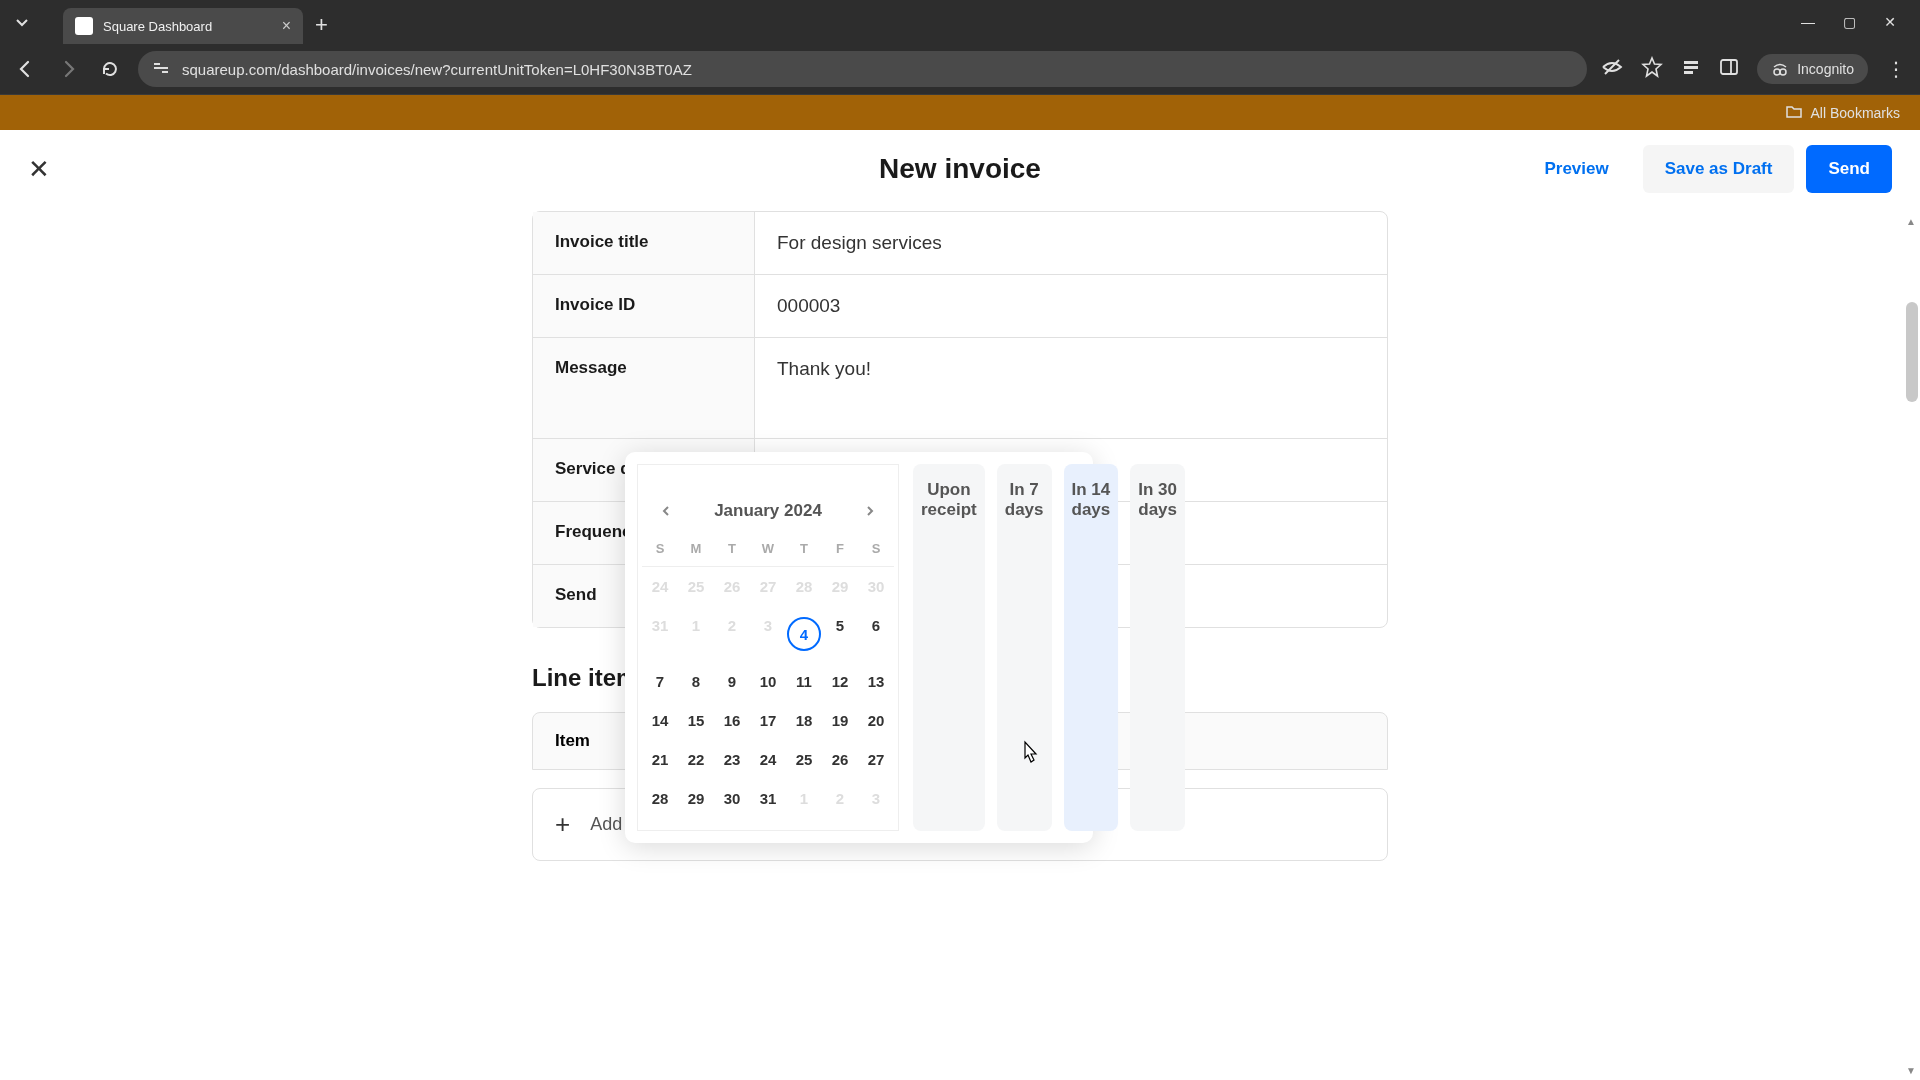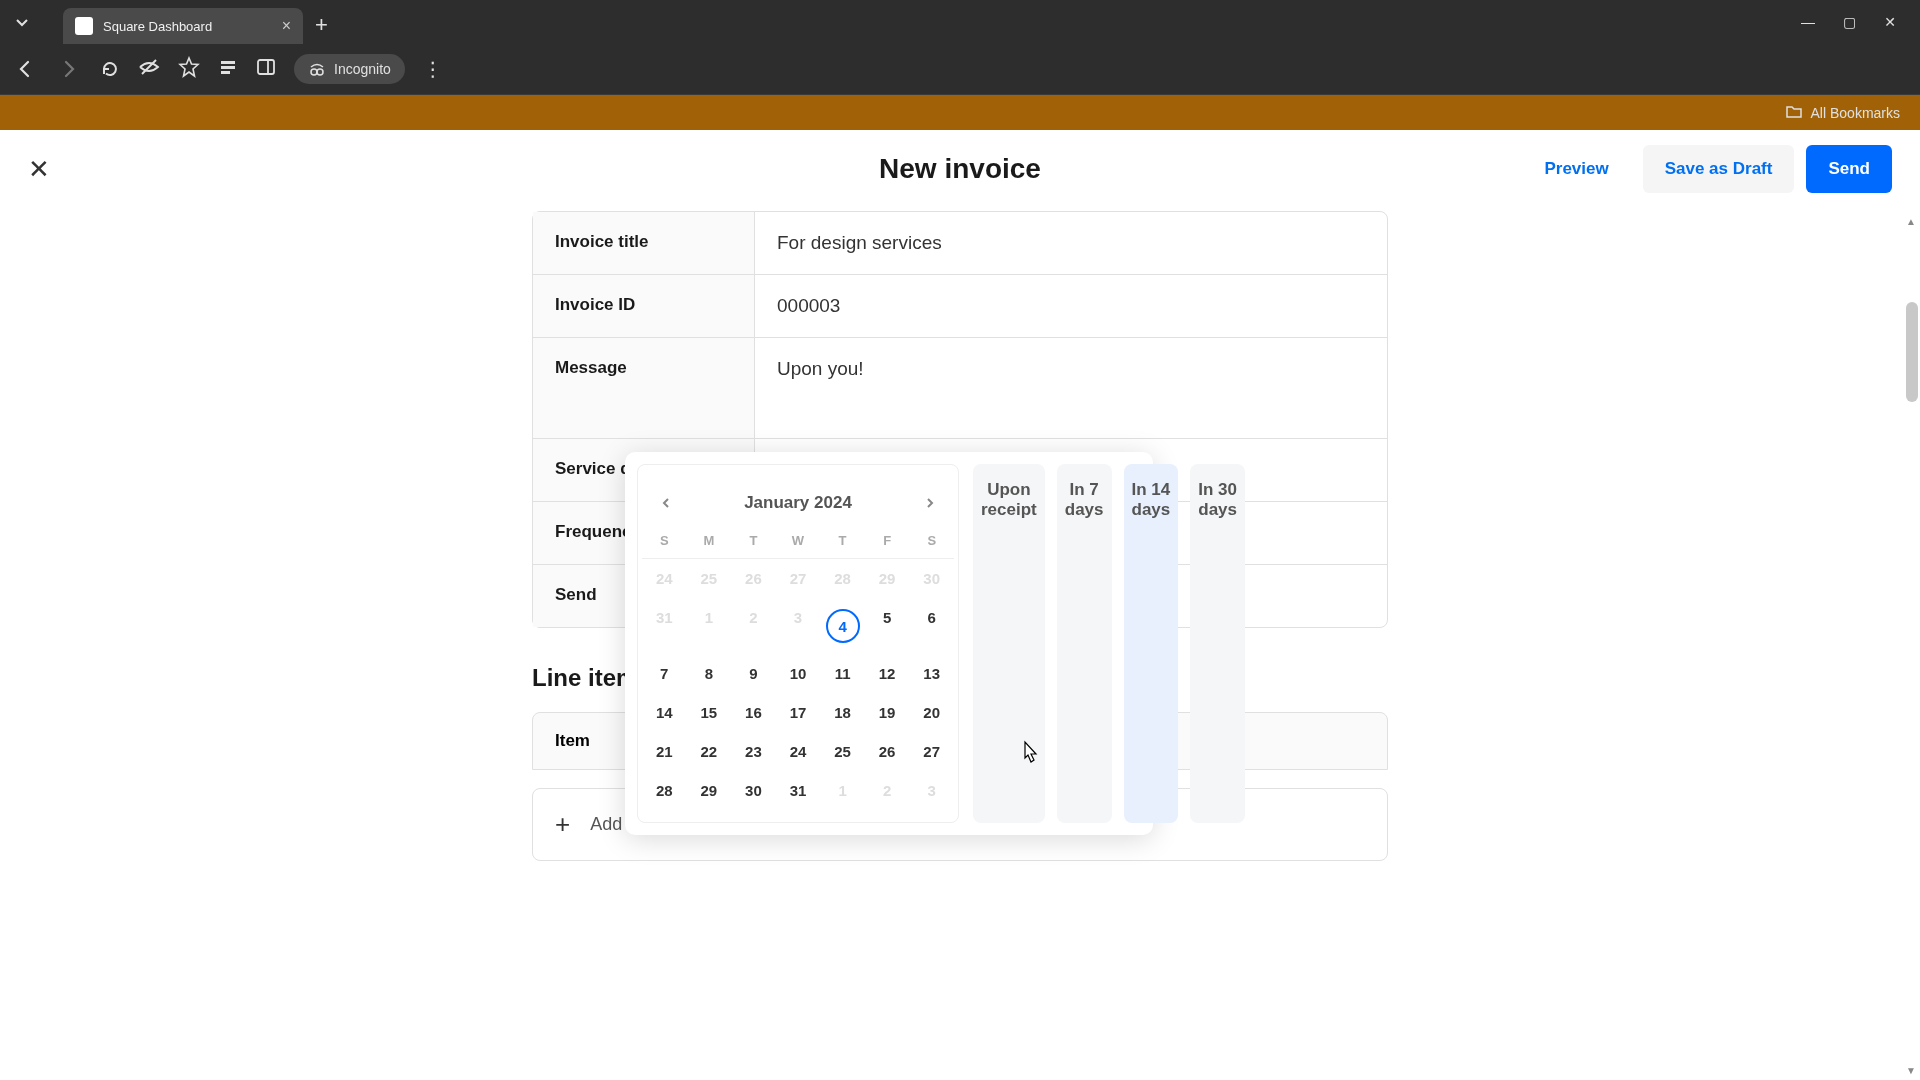--- a/index.html
+++ b/index.html
@@ -46,21 +46,21 @@
 .row-value.tall { min-height: 100px; }
 .row-value .link { color: #006aff; font-weight: 500; }
 
 .section-title { width: 856px; margin: 36px auto 20px; font-size: 24px; font-weight: 700; color: #1a1a1a; }
 .item-header { width: 856px; margin: 0 auto; border: 1px solid #e0e0e0; border-radius: 8px 8px 0 0; padding: 18px 22px; font-size: 17px; font-weight: 600; background: #fafafa; }
 .add-item { width: 856px; margin: 18px auto 40px; border: 1px solid #e0e0e0; border-radius: 8px; padding: 20px 22px; display: flex; align-items: center; gap: 20px; font-size: 18px; color: #555; cursor: pointer; }
 .add-item .plus { font-size: 26px; color: #333; font-weight: 300; }
 
 
 .datepicker { position: absolute; left: 625px; top: 322px; background: #fff; border-radius: 10px; box-shadow: 0 4px 28px rgba(0,0,0,0.15); display: flex; padding: 12px; z-index: 100; }
-.calendar { width: 322px; border: 1px solid #eee; border-radius: 8px; padding: 16px 4px 12px; }
+.calendar { width: 262px; border: 1px solid #eee; border-radius: 0; padding: 24px 4px 12px; }
 .cal-header { display: flex; align-items: center; justify-content: space-between; padding: 10px 12px; }
 .cal-header .month { font-size: 17px; font-weight: 700; color: #555; }
 .cal-nav { width: 24px; height: 24px; display: flex; align-items: center; justify-content: center; color: #888; cursor: pointer; }
 .cal-grid { display: grid; grid-template-columns: repeat(7, 1fr); text-align: center; }
 .cal-dow { font-size: 13px; color: #aaa; font-weight: 600; padding: 8px 0 10px; border-bottom: 1px solid #eee; }
 .cal-day { font-size: 15px; color: #333; padding: 11px 0; font-weight: 600; cursor: pointer; }
 .cal-day.muted { color: #ddd; cursor: default; }
 .cal-day.today { position: relative; }
 .cal-day.today span { display: inline-flex; width: 34px; height: 34px; border: 2px solid #006aff; border-radius: 50%; align-items: center; justify-content: center; color: #006aff; }
 .quick-opts { width: 182px; padding: 0 0 0 14px; display: flex; flex-direction: row; gap: 12px; }
@@ -107,20 +107,30 @@
       <svg width="20" height="20" viewBox="0 0 20 20">
           <path d="M8 3 L15 10 L8 17" stroke="#777" stroke-width="2.2" fill="none" stroke-linecap="round"></path>
         </svg>
     </div>
     <div class="nav-btn">
       <svg width="20" height="20" viewBox="0 0 20 20">
           <path d="M4 10 a6 6 0 1 1 2 4.5" stroke="#e0e0e0" stroke-width="2" fill="none"></path>
           <path d="M4 15 L4 10 L9 10" stroke="#e0e0e0" stroke-width="2" fill="none"></path>
         </svg>
     </div>
+    <div class="url-box">
+      <span>
+        <svg width="18" height="18" viewBox="0 0 18 18">
+            <rect x="2" y="4" width="6" height="2" fill="#e0e0e0"></rect>
+            <rect x="2" y="8" width="14" height="2" fill="#e0e0e0"></rect>
+            <rect x="10" y="12" width="6" height="2" fill="#e0e0e0"></rect>
+          </svg>
+      </span>
+      <span>squareup.com/dashboard/invoices/new?currentUnitToken=L0HF30N3BT0AZ</span>
+    </div>
     <div class="right-icons">
       <span>
         <svg width="22" height="22" viewBox="0 0 22 22">
             <path d="M2 11 Q11 3 20 11 Q11 19 2 11" stroke="#e0e0e0" stroke-width="1.8" fill="none"></path>
             <line x1="4" y1="18" x2="18" y2="4" stroke="#e0e0e0" stroke-width="2"></line>
           </svg>
       </span>
       <span>
         <svg width="22" height="22" viewBox="0 0 22 22">
             <path d="M11 2 L13.5 8 L20 8.5 L15 13 L16.5 20 L11 16 L5.5 20 L7 13 L2 8.5 L8.5 8 Z" stroke="#e0e0e0" stroke-width="1.6" fill="none"></path>
@@ -176,21 +186,21 @@
         <div class="form-row">
           <div class="row-label">Invoice title</div>
           <div class="row-value">For design services</div>
         </div>
         <div class="form-row">
           <div class="row-label">Invoice ID</div>
           <div class="row-value">000003</div>
         </div>
         <div class="form-row">
           <div class="row-label">Message</div>
-          <div class="row-value tall">Upon you!</div>
+          <div class="row-value tall">Thank you!</div>
         </div>
         <div class="form-row">
           <div class="row-label">Service date</div>
           <div class="row-value"><span class="link">None</span></div>
         </div>
         <div class="form-row">
           <div class="row-label">Frequency</div>
           <div class="row-value"><span class="link">One-time</span></div>
         </div>
         <div class="form-row">

